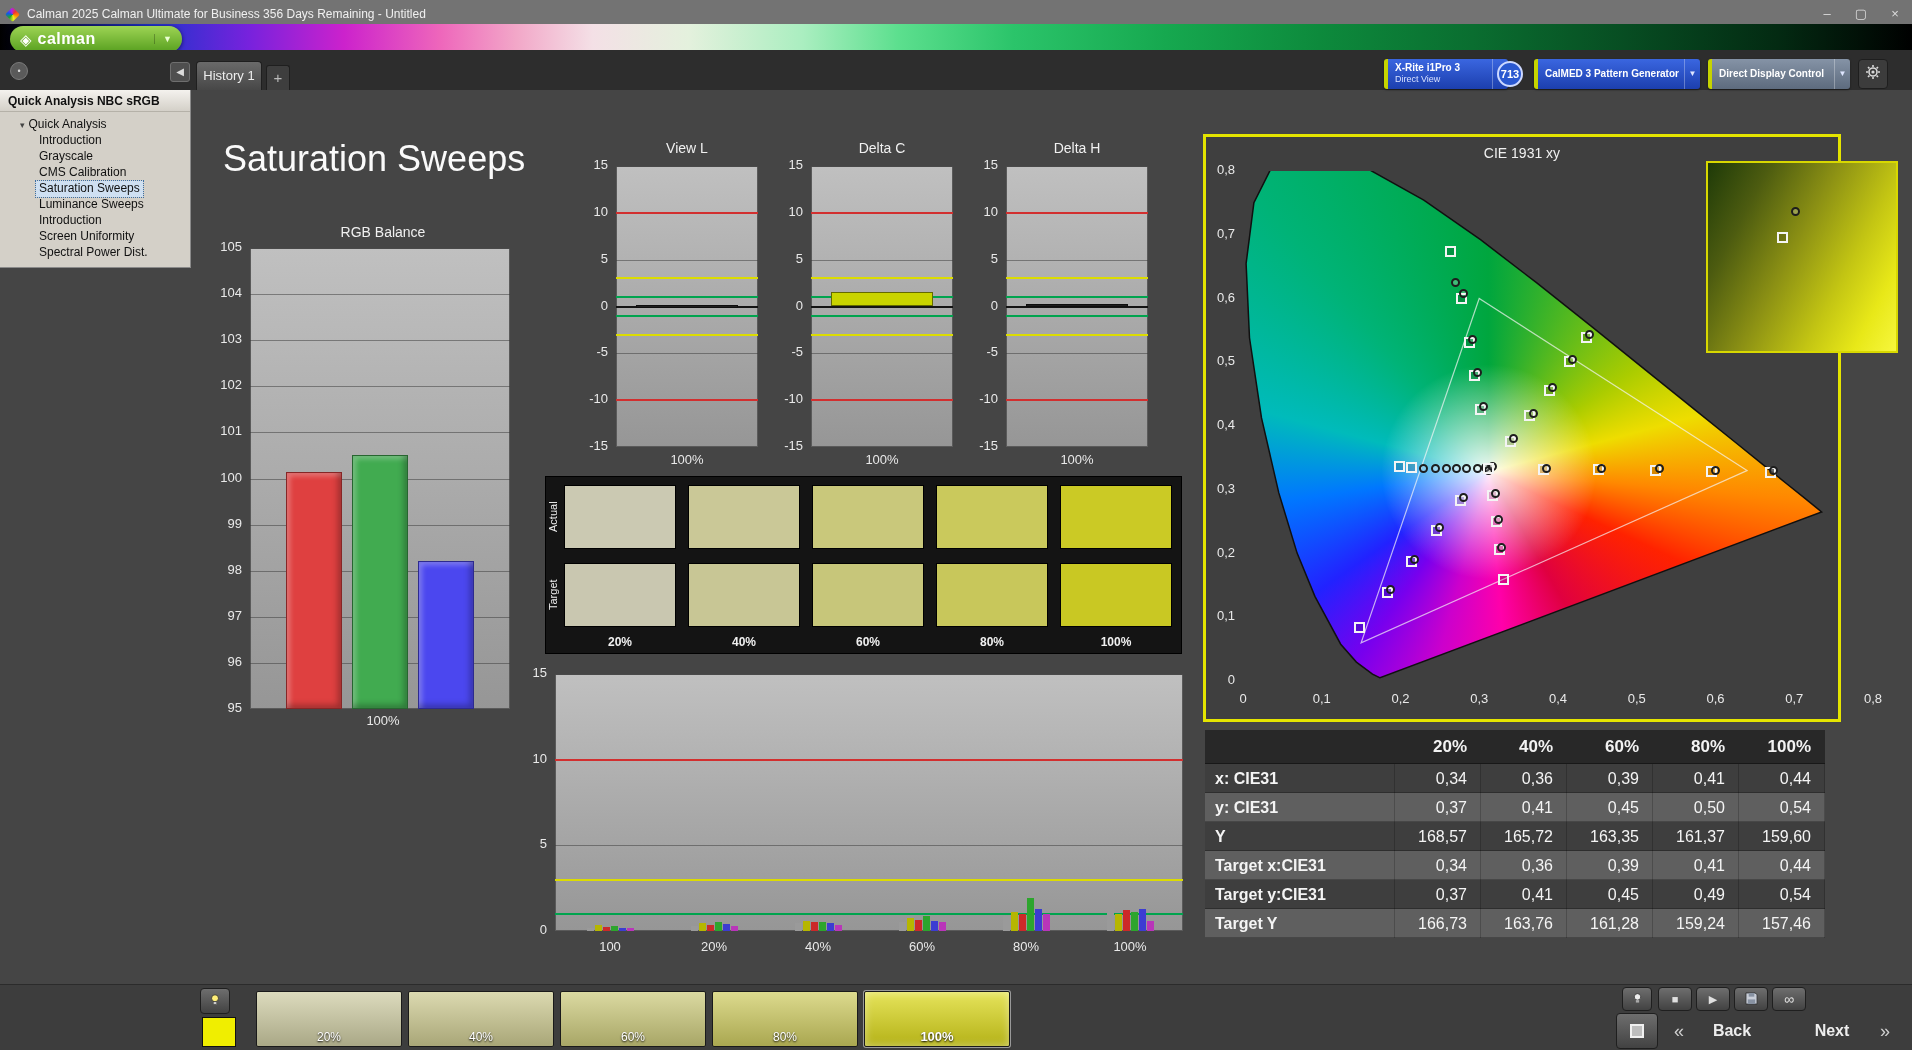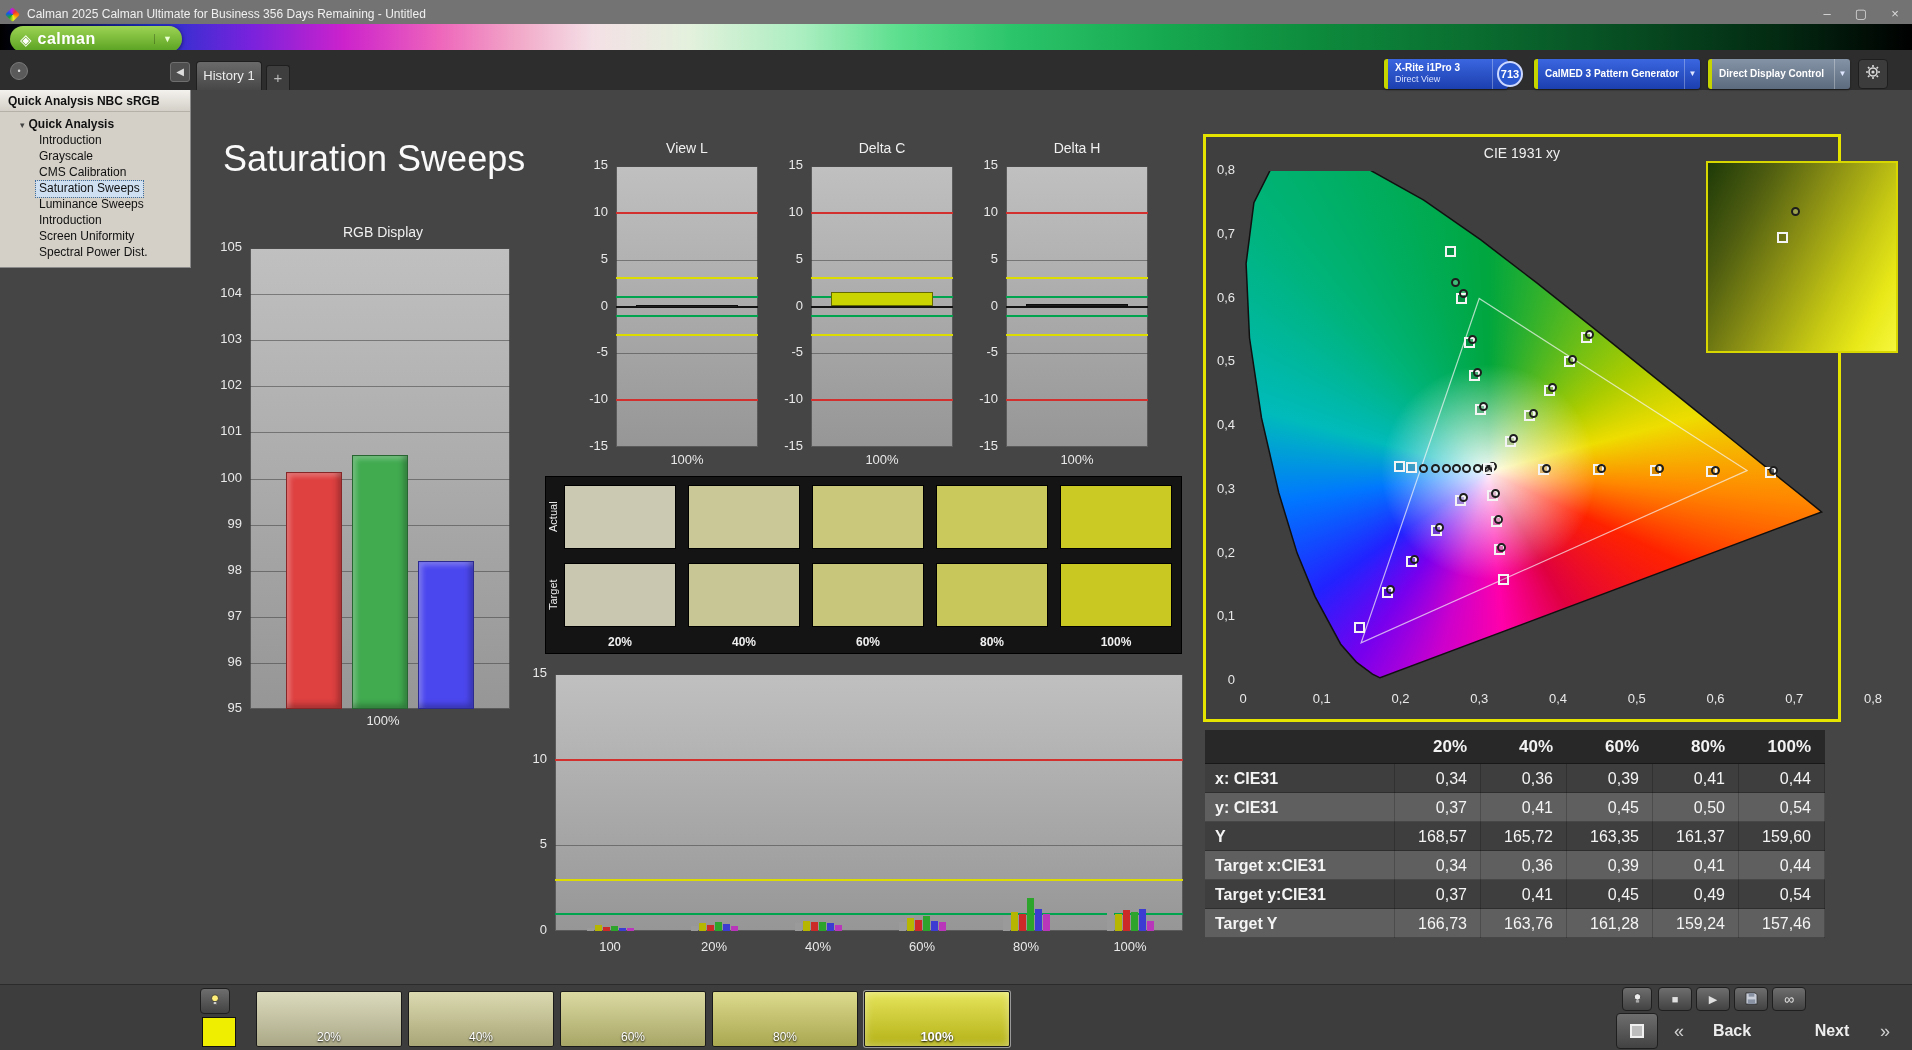--- a/index.html
+++ b/index.html
@@ -37,21 +37,21 @@
   .dd-meter .l1{font-size:10px;font-weight:bold;line-height:12px;}
   .dd-meter .l2{font-size:9px;line-height:11px;color:#d7e0ff;}
   .badge{position:absolute;left:1497px;top:61px;width:26px;height:26px;border-radius:50%;background:#2a58d0;border:2px solid #cdd9ff;color:#fff;font-size:11px;font-weight:bold;text-align:center;line-height:22px;}
   .dd-pattern{left:1534px;width:166px;font-size:10px;font-weight:bold;line-height:30px;padding:0 18px 0 7px;white-space:nowrap;overflow:hidden;}
   .dd-display{left:1708px;width:142px;font-size:10px;font-weight:bold;line-height:30px;padding:0 18px 0 7px;background:linear-gradient(#8593a6,#5d6b7e);white-space:nowrap;overflow:hidden;}
   .gear-btn{position:absolute;left:1858px;top:59px;width:30px;height:30px;background:#3c3c3c;border:1px solid #1e1e1e;border-radius:4px;cursor:pointer;display:flex;align-items:center;justify-content:center;}
 
   
   .sidebar{position:absolute;left:0;top:90px;width:191px;height:178px;background:#d4d0c8;border-right:1px solid #8a8a8a;border-bottom:1px solid #8a8a8a;}
   .sidebar-header{height:22px;background:linear-gradient(#f4f2ee,#d4d0c8);border-bottom:1px solid #b5b1a8;font-size:12px;font-weight:bold;color:#111;line-height:22px;padding-left:8px;}
-  .tree-root{font-size:12px;font-weight:bold;color:#111;padding-left:20px;margin-top:4px;height:17px;line-height:17px;}
+  .tree-root{font-size:12px;font-weight:normal;color:#111;padding-left:20px;margin-top:4px;height:17px;line-height:17px;}
   .tree-root::before{content:"▾";font-size:9px;color:#444;margin-right:4px;}
   .tree-item{font-size:12px;color:#111;margin-left:36px;height:16px;line-height:15px;width:fit-content;padding:0 3px;cursor:pointer;}
   .tree-item.selected{background:#cfe0f2;outline:1px dotted #3a6ea5;}
 
   
   .page-title{position:absolute;left:223px;top:138px;font-size:36px;color:#fafafa;}
 
   
   .chart{position:absolute;}
   .chart-title{position:absolute;top:0;left:46px;width:calc(100% - 48px);text-align:center;font-size:14px;color:#f0f0f0;}
@@ -188,21 +188,21 @@
         <div class="tree-item">Luminance Sweeps</div>
         <div class="tree-item">Introduction</div>
         <div class="tree-item">Screen Uniformity</div>
         <div class="tree-item">Spectral Power Dist.</div>
       </div>
   </div>
 
   <div class="page-title">Saturation Sweeps</div>
 
   <div class="chart rgb-chart">
-    <div class="chart-title">RGB Display</div>
+    <div class="chart-title">RGB Balance</div>
     <div class="plot">
         <div class="gridline" style="top: 0px;"></div>
         <div class="gridline" style="top: 46.1px;"></div>
         <div class="gridline" style="top: 92.2px;"></div>
         <div class="gridline" style="top: 138.3px;"></div>
         <div class="gridline" style="top: 184.4px;"></div>
         <div class="gridline" style="top: 230.5px;"></div>
         <div class="gridline" style="top: 276.6px;"></div>
         <div class="gridline" style="top: 322.7px;"></div>
         <div class="gridline" style="top: 368.8px;"></div>

